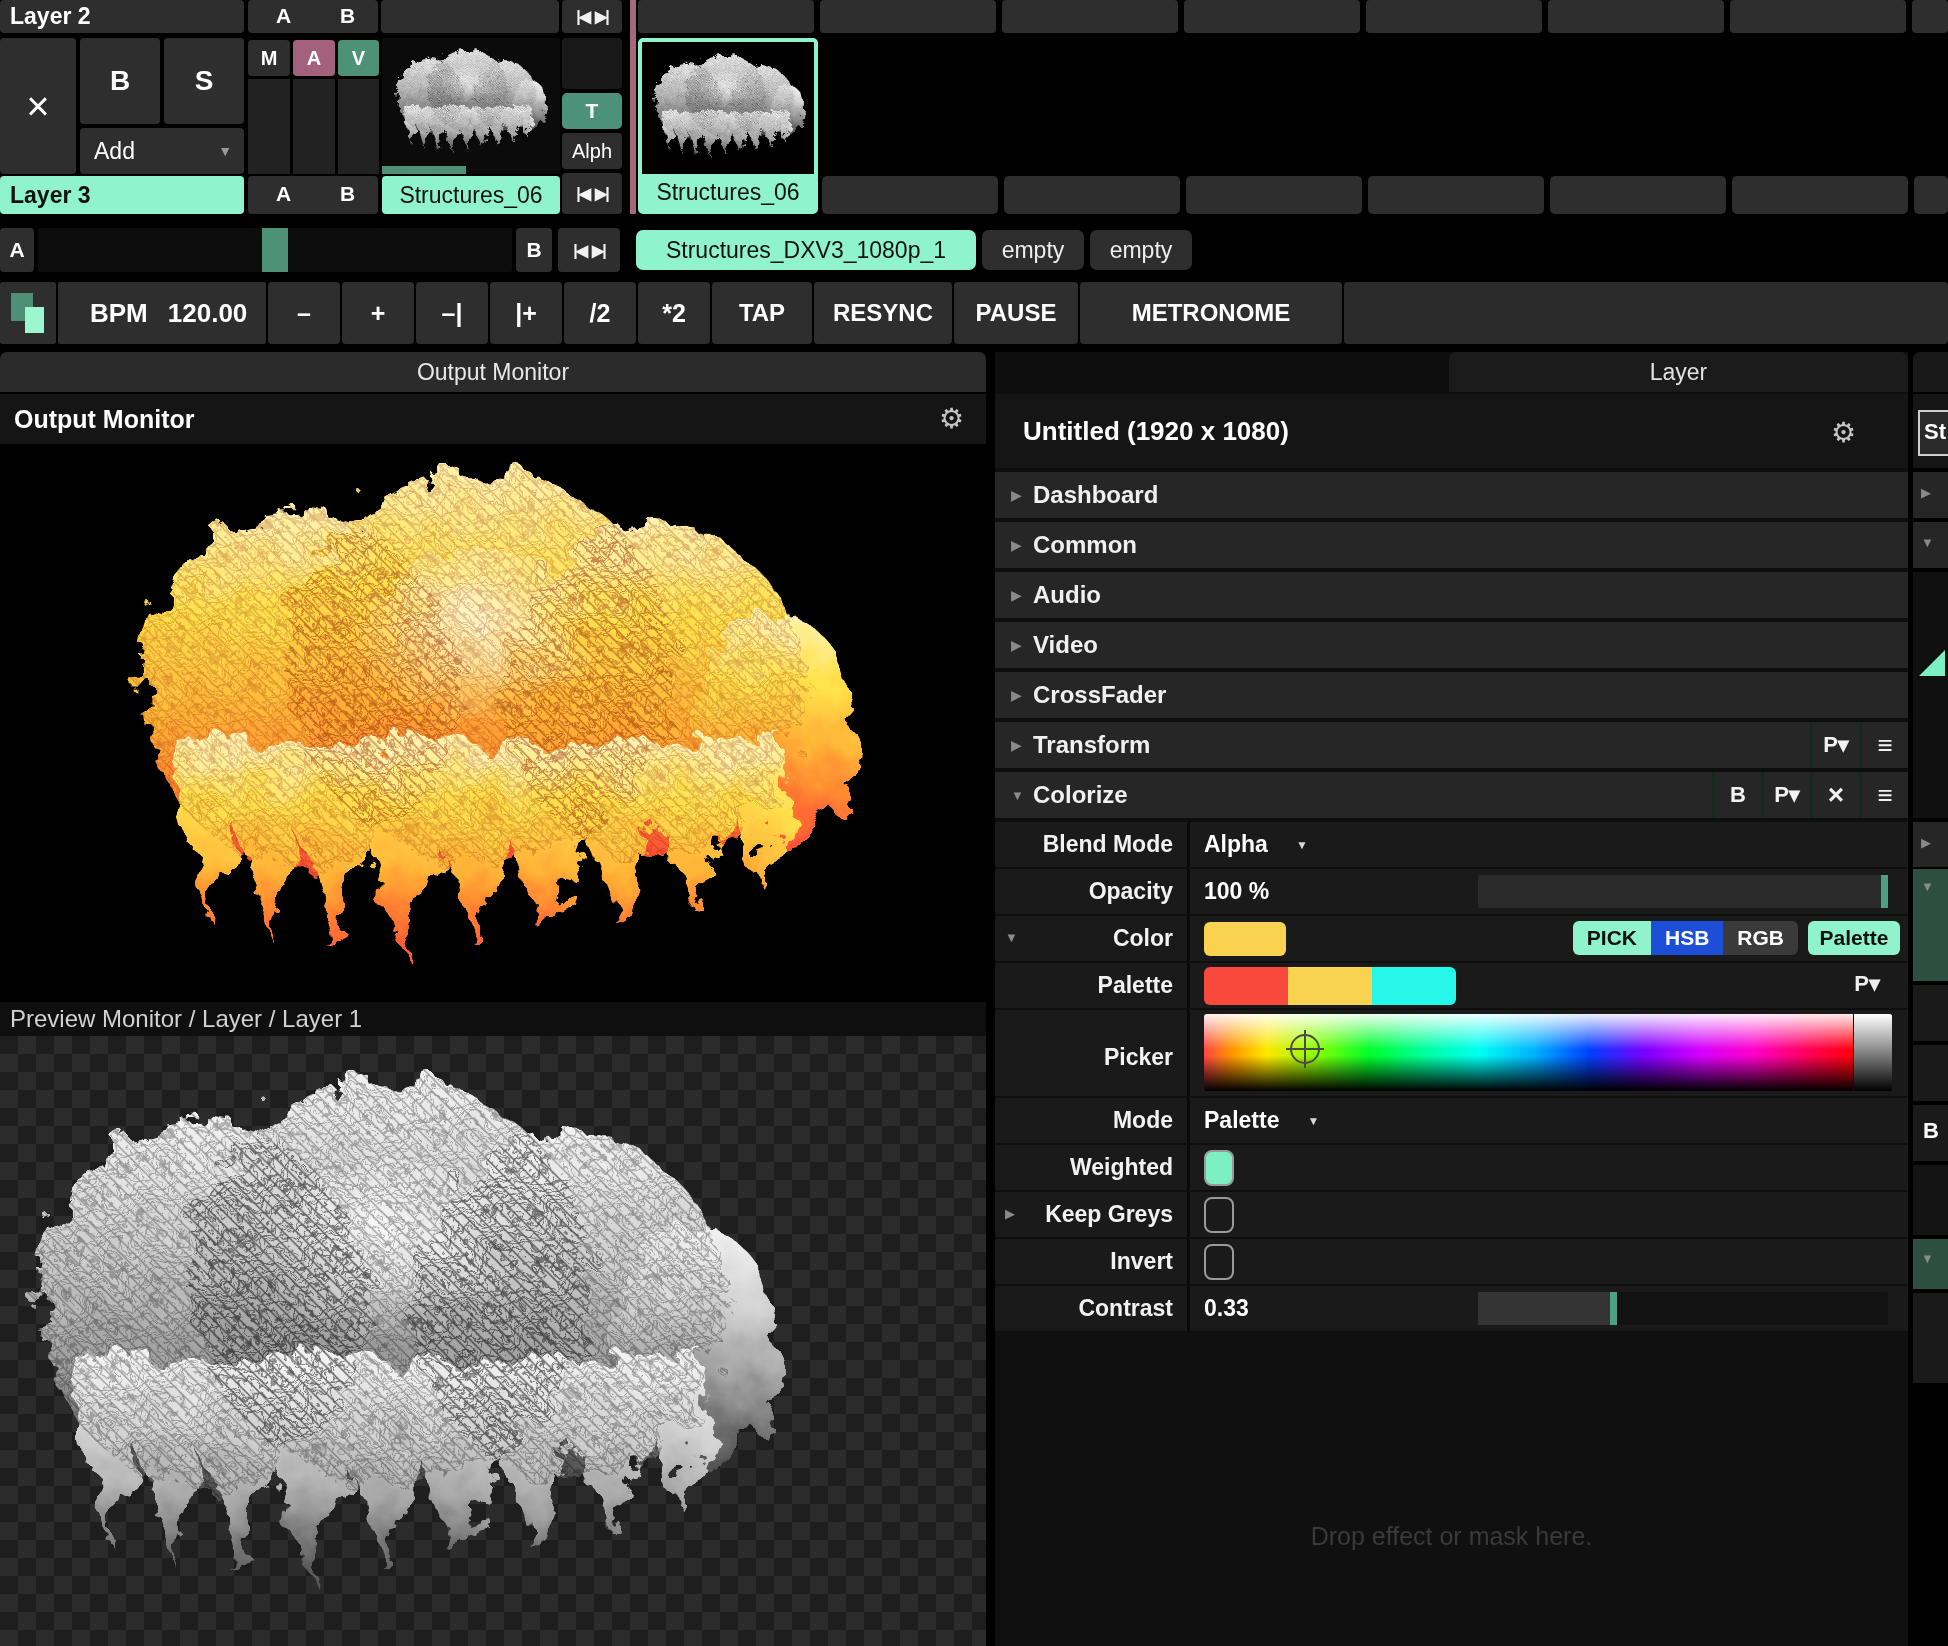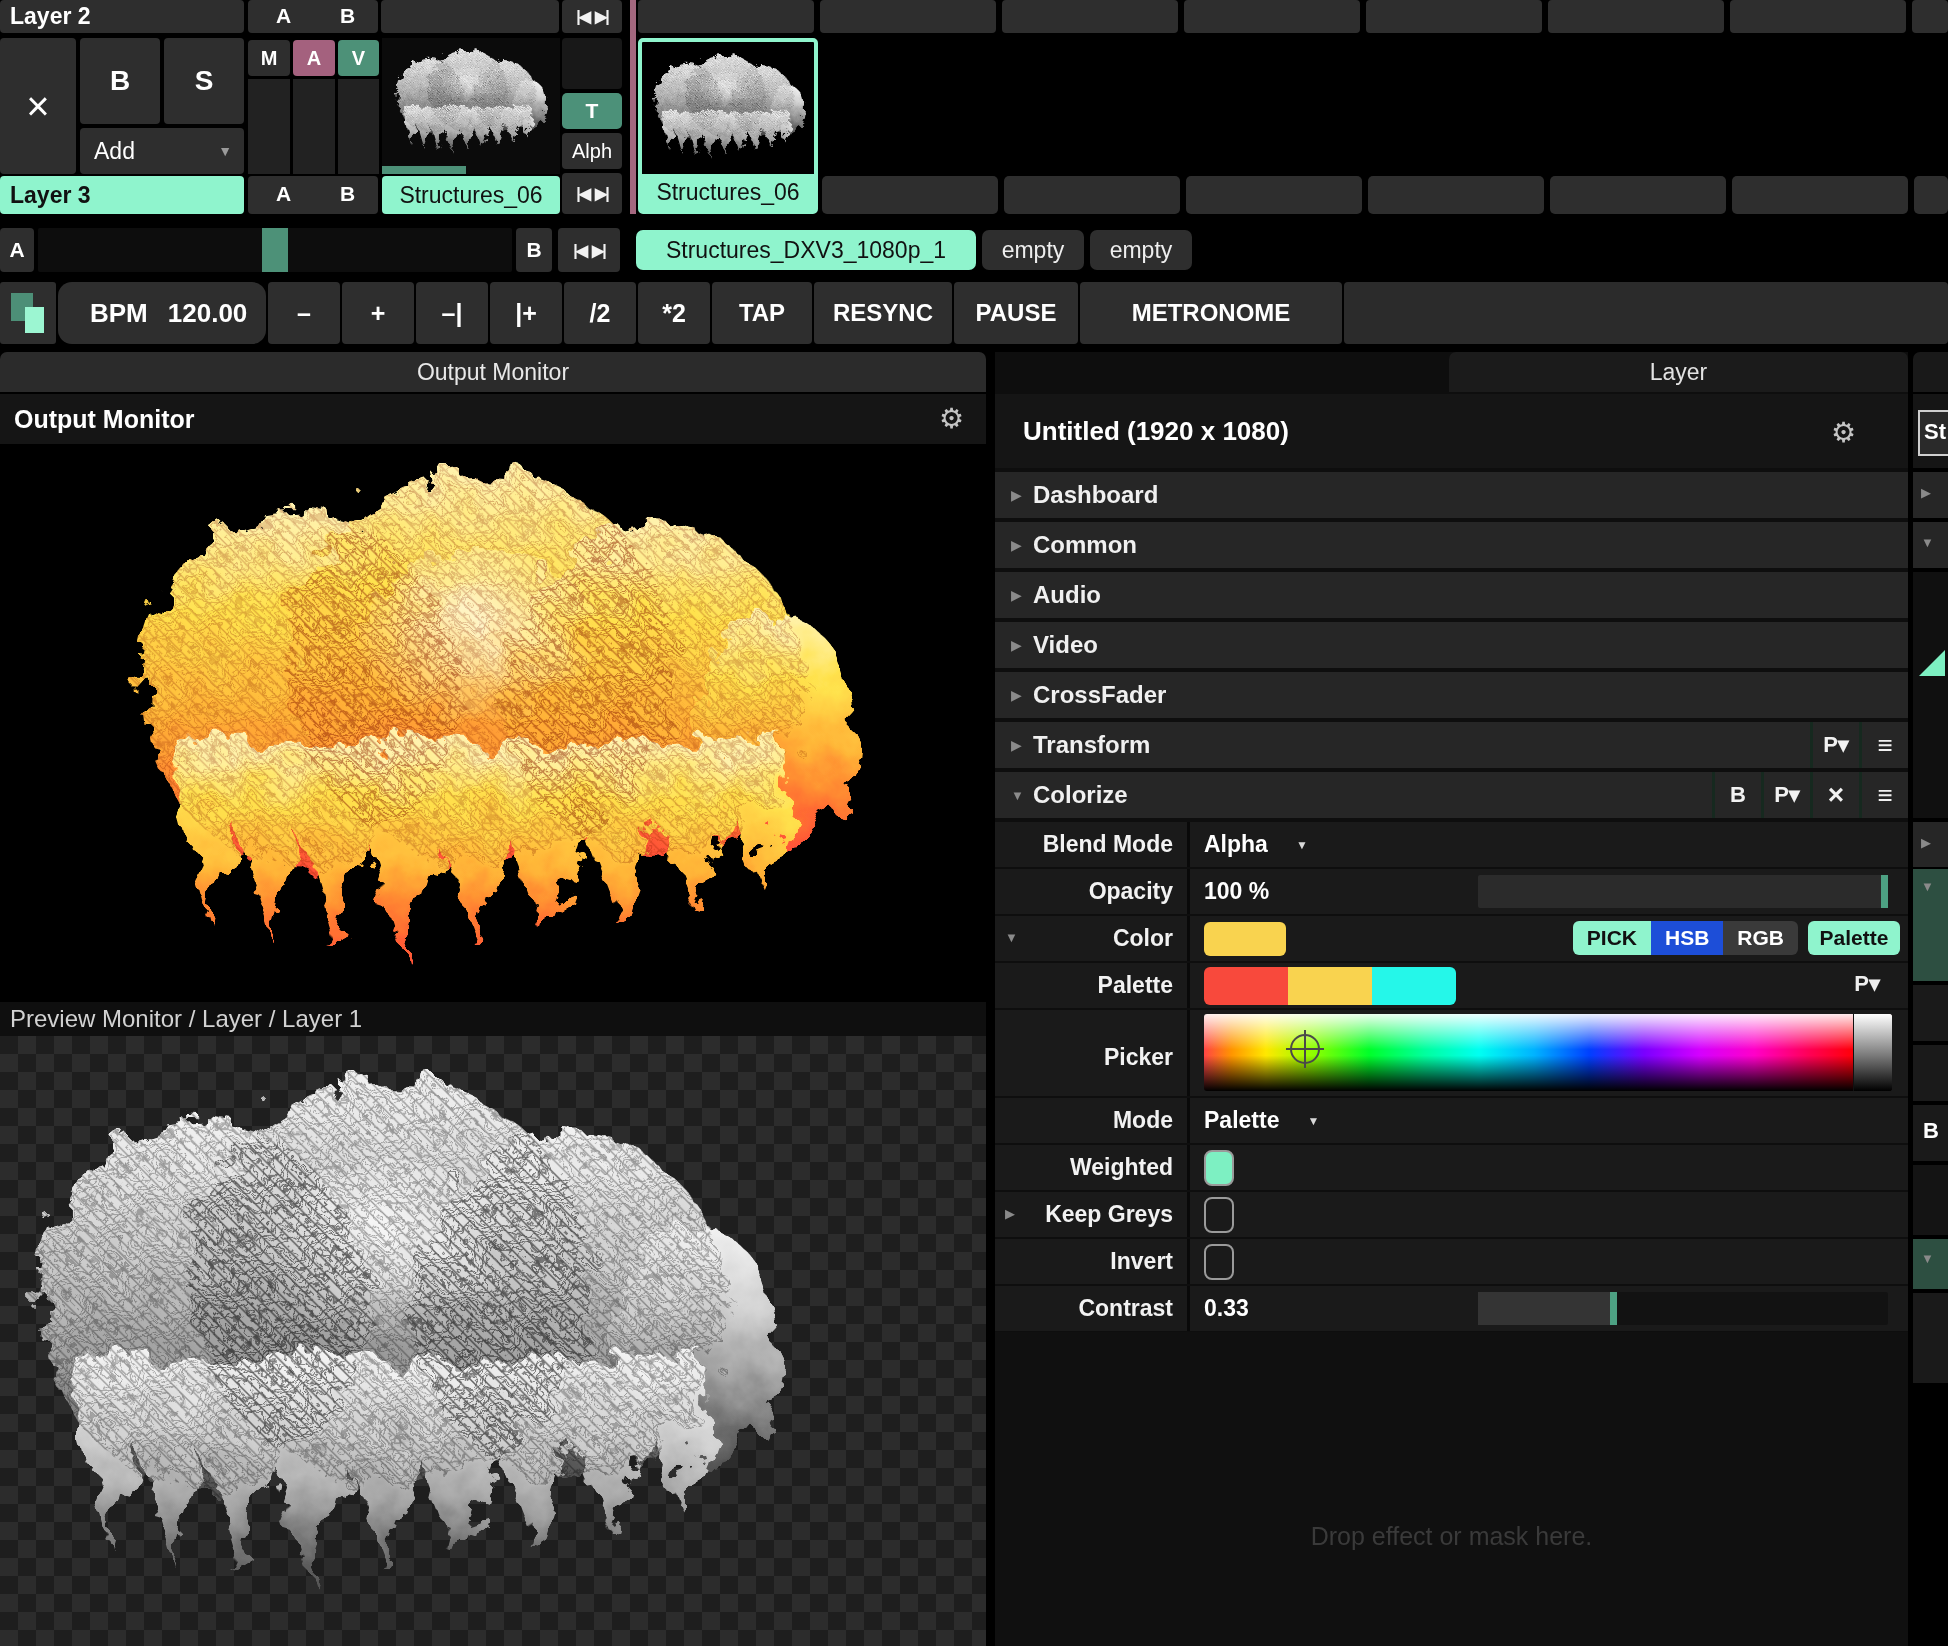--- a/index.html
+++ b/index.html
@@ -238,21 +238,21 @@
     <div class="abs cell cen txt23" style="left:1090px;top:6px;width:102px;height:40px;border-radius:7px;color:#eee;">
         <span>empty</span>
       </div>
   </div>
 
   <div class="abs" style="left:0;top:282px;width:1948px;height:62px;">
     <div class="abs cell" style="left:0;top:0;width:56px;height:62px;border-radius:3px;">
       <div class="abs" style="left:11px;top:11px;width:22px;height:28px;background:#4d8f77;"></div>
       <div class="abs" style="left:25px;top:25px;width:19px;height:26px;background:#9cf6d2;"></div>
     </div>
-    <div class="abs cell lft" style="left:58px;top:0;width:208px;height:62px;border-radius:14px;">
+    <div class="abs cell lft" style="left:58px;top:0;width:208px;height:62px;border-radius:2px;">
       <span class="b" style="margin-left:32px;font-size:26px;">BPM</span>
       <span class="b" style="margin-left:20px;font-size:26px;">120.00</span>
     </div>
     <div class="abs cell cen b" style="left:268px;top:0;width:72px;height:62px;font-size:25px;">
         <span>–</span>
       </div>
     <div class="abs cell cen b" style="left:342px;top:0;width:72px;height:62px;font-size:25px;">
         <span>+</span>
       </div>
     <div class="abs cell cen b" style="left:416px;top:0;width:72px;height:62px;font-size:25px;">

